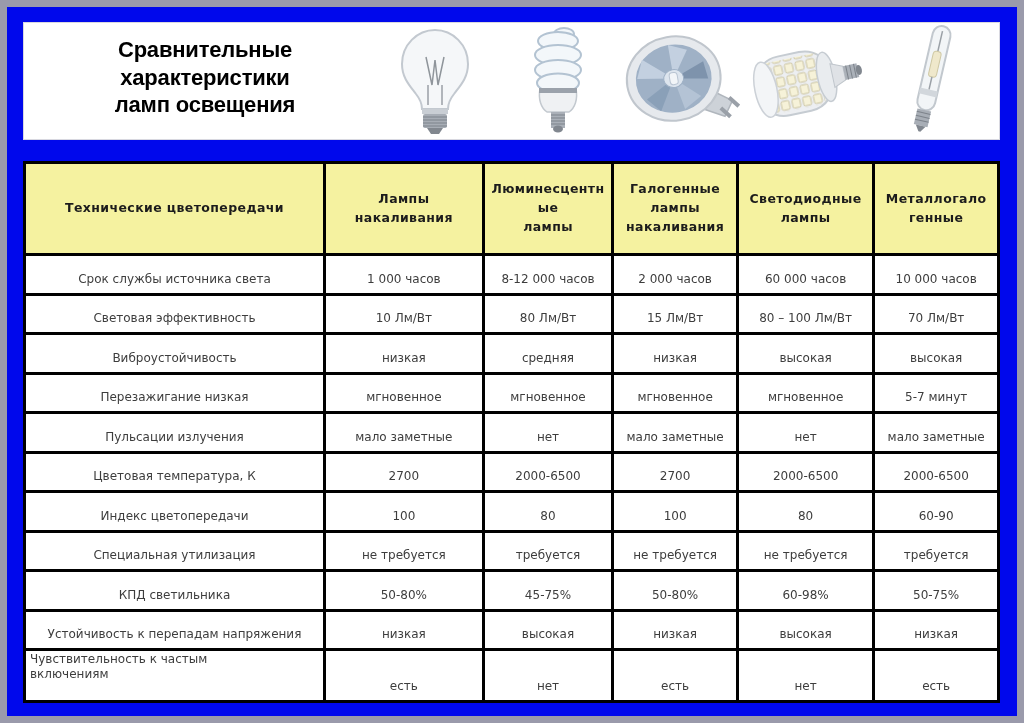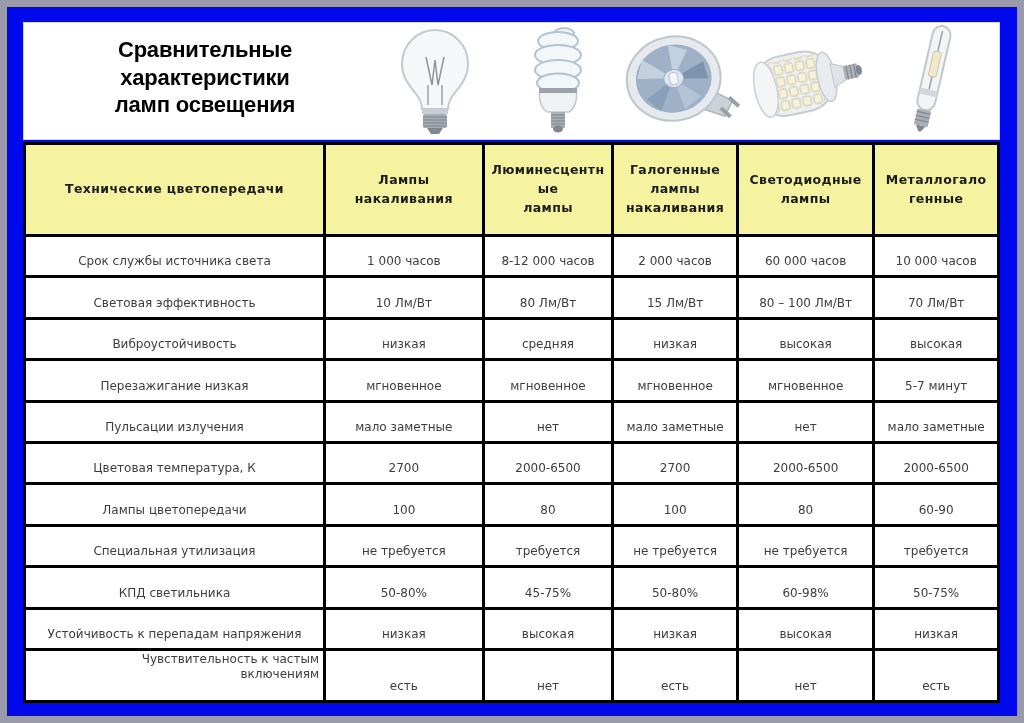--- a/index.html
+++ b/index.html
@@ -13,21 +13,21 @@
     width: 1024px; height: 723px;
     box-sizing: border-box;
     padding: 7px;
   }
   .frame {
     width: 100%; height: 100%;
     box-sizing: border-box;
     background: #0008ec;
     padding: 15px 17px 13px 16px;
     display: flex; flex-direction: column;
-    gap: 2px;
+    gap: 21px;
   }
   .titlebar {
     background: #ffffff;
     flex: 0 0 116px;
     display: flex;
     align-items: center;
     box-sizing: border-box;
     padding: 0 6px 0 14px;
     box-shadow: inset 0 0 0 1px #d8d8e0;
   }
@@ -79,21 +79,21 @@
     font-size: 12px;
     color: #3d3d3d;
     text-align: center;
     vertical-align: bottom;
     padding: 2px 3px 6px 3px;
     line-height: 1.25;
     white-space: nowrap;
   }
   .cmp td.toplabel {
     vertical-align: top;
-    text-align: right;
+    text-align: left;
     white-space: pre-line;
     padding: 1px 4px;
     margin-top: 21px;
   }
   .cmp tr.tall { height: 52px; }
 </style>
 </head>
 <body>
 
 <div class="outer">
@@ -259,21 +259,21 @@
           </tr>
           <tr>
             <td>Цветовая температура, К</td>
             <td>2700</td>
             <td>2000-6500</td>
             <td>2700</td>
             <td>2000-6500</td>
             <td>2000-6500</td>
           </tr>
           <tr>
-            <td>Лампы цветопередачи</td>
+            <td>Индекс цветопередачи</td>
             <td>100</td>
             <td>80</td>
             <td>100</td>
             <td>80</td>
             <td>60-90</td>
           </tr>
           <tr>
             <td>Специальная утилизация</td>
             <td>не требуется</td>
             <td>требуется</td>

